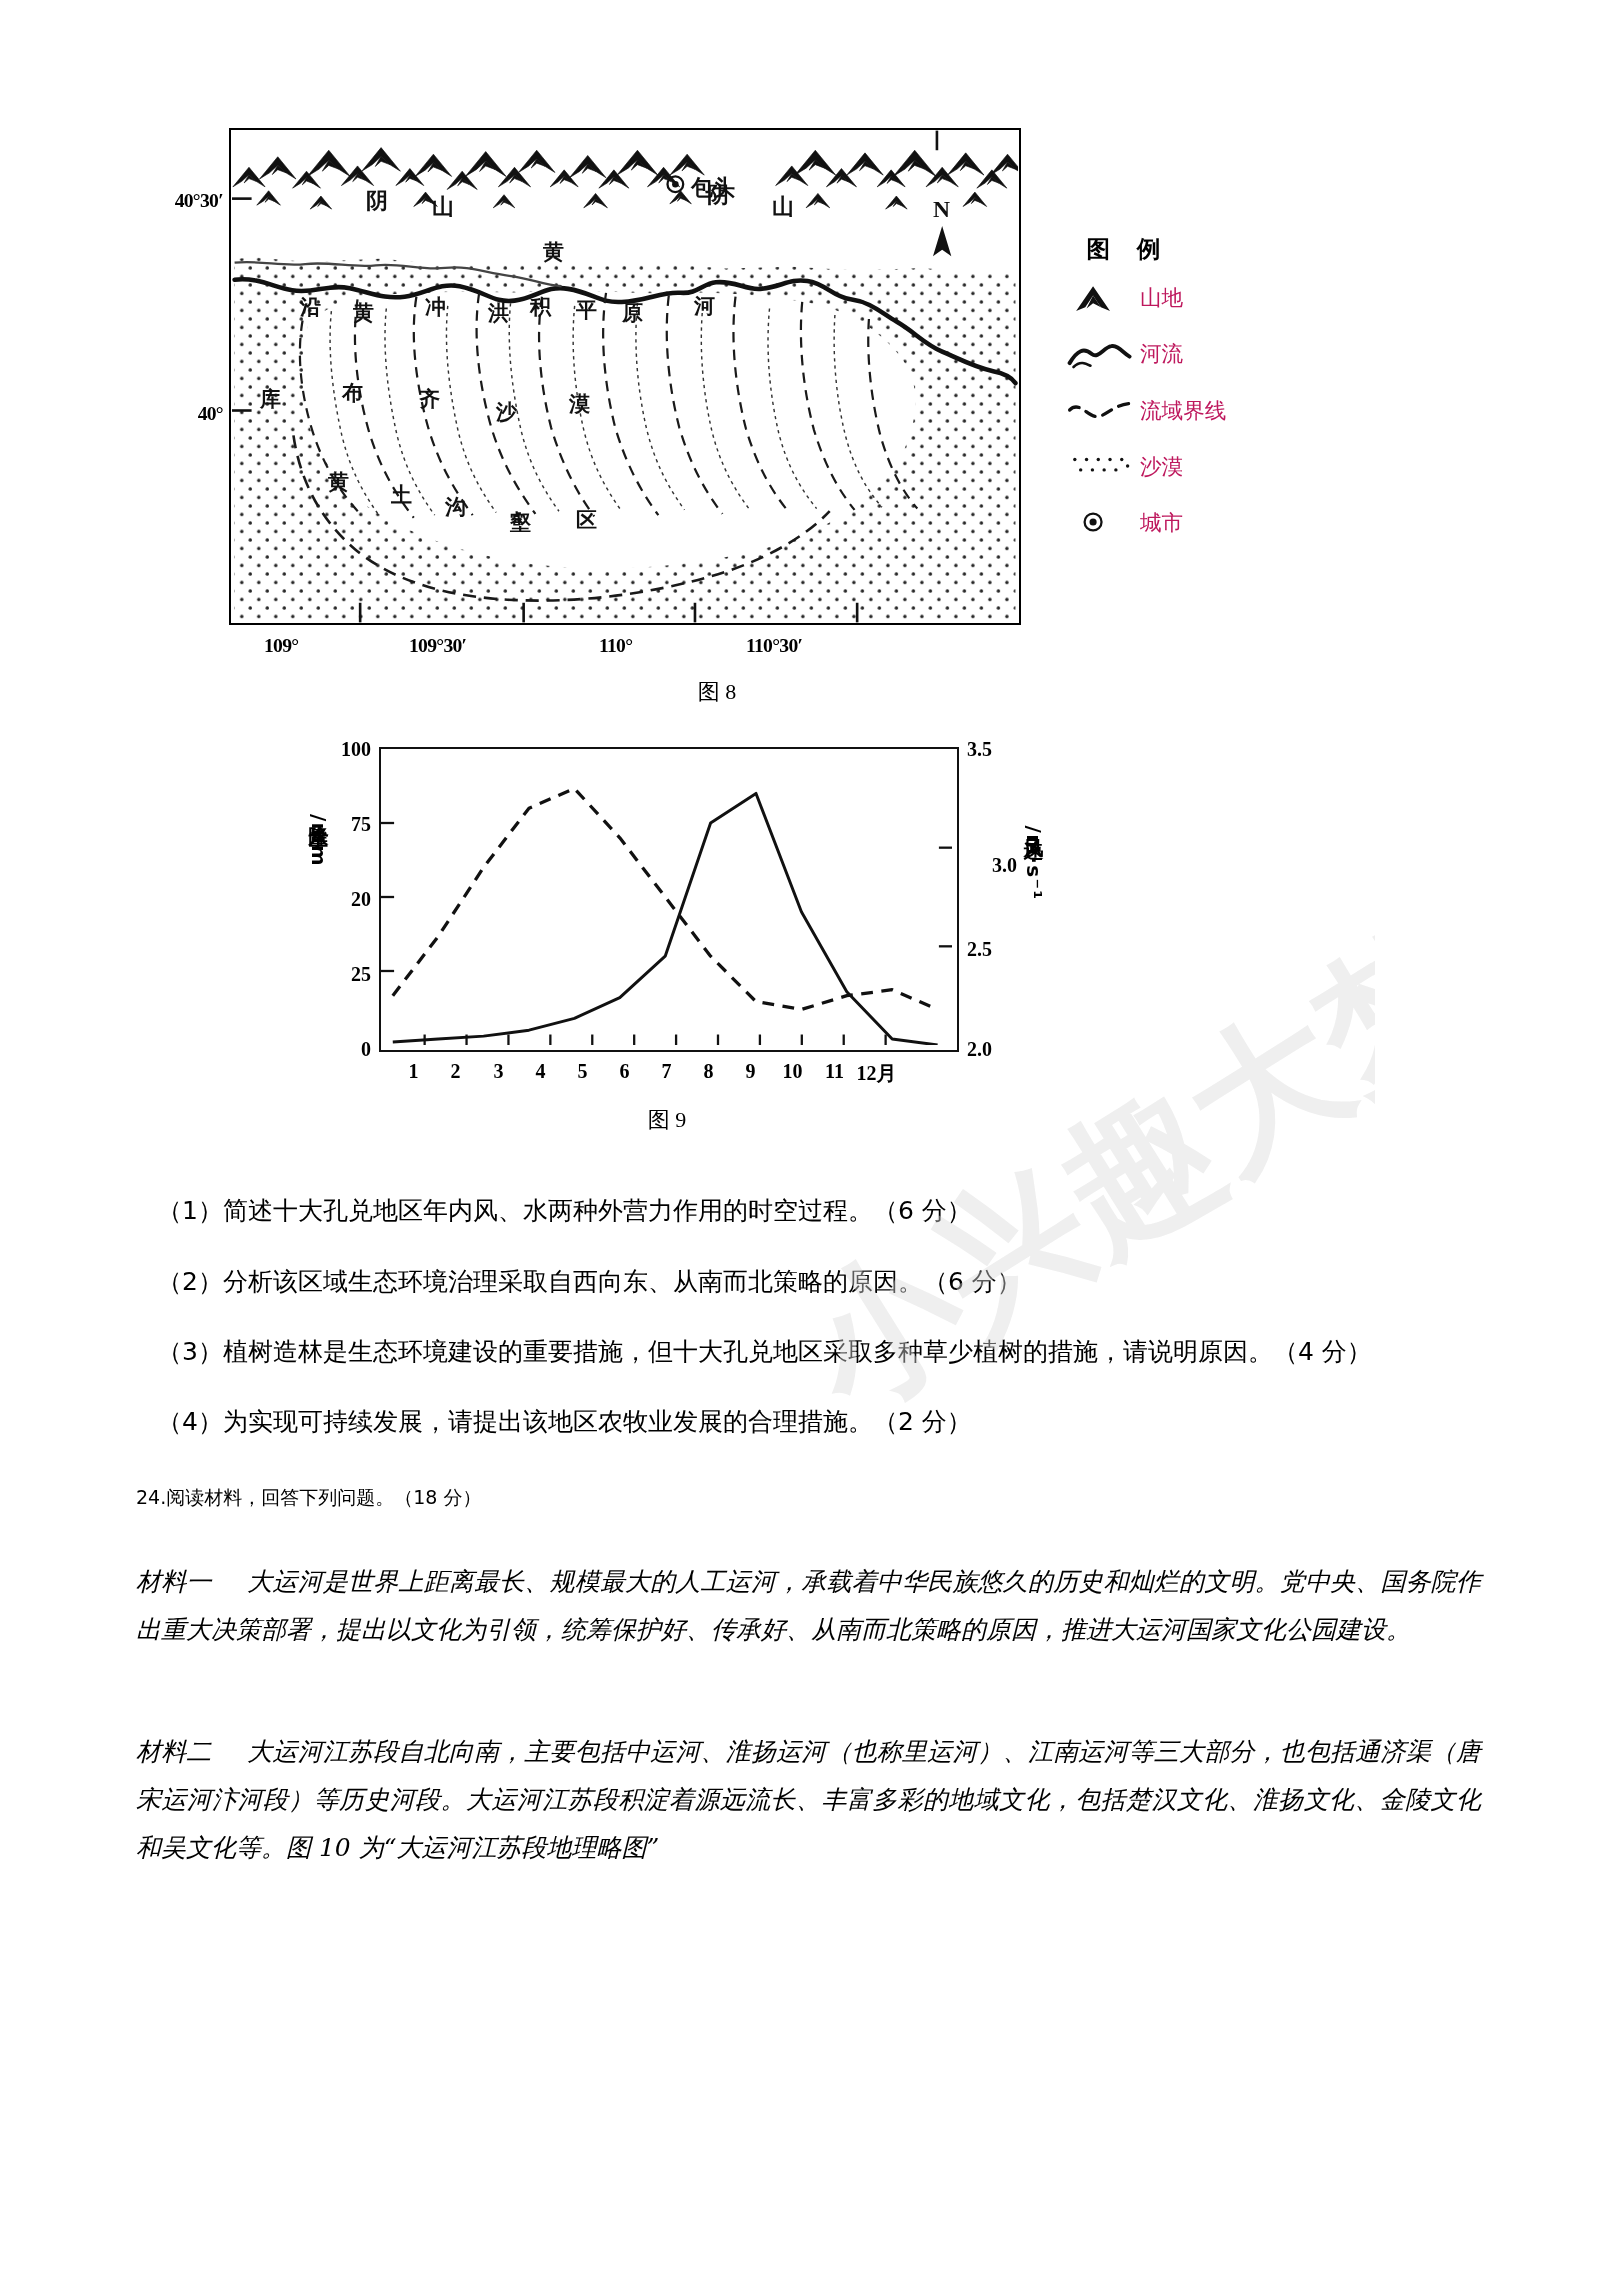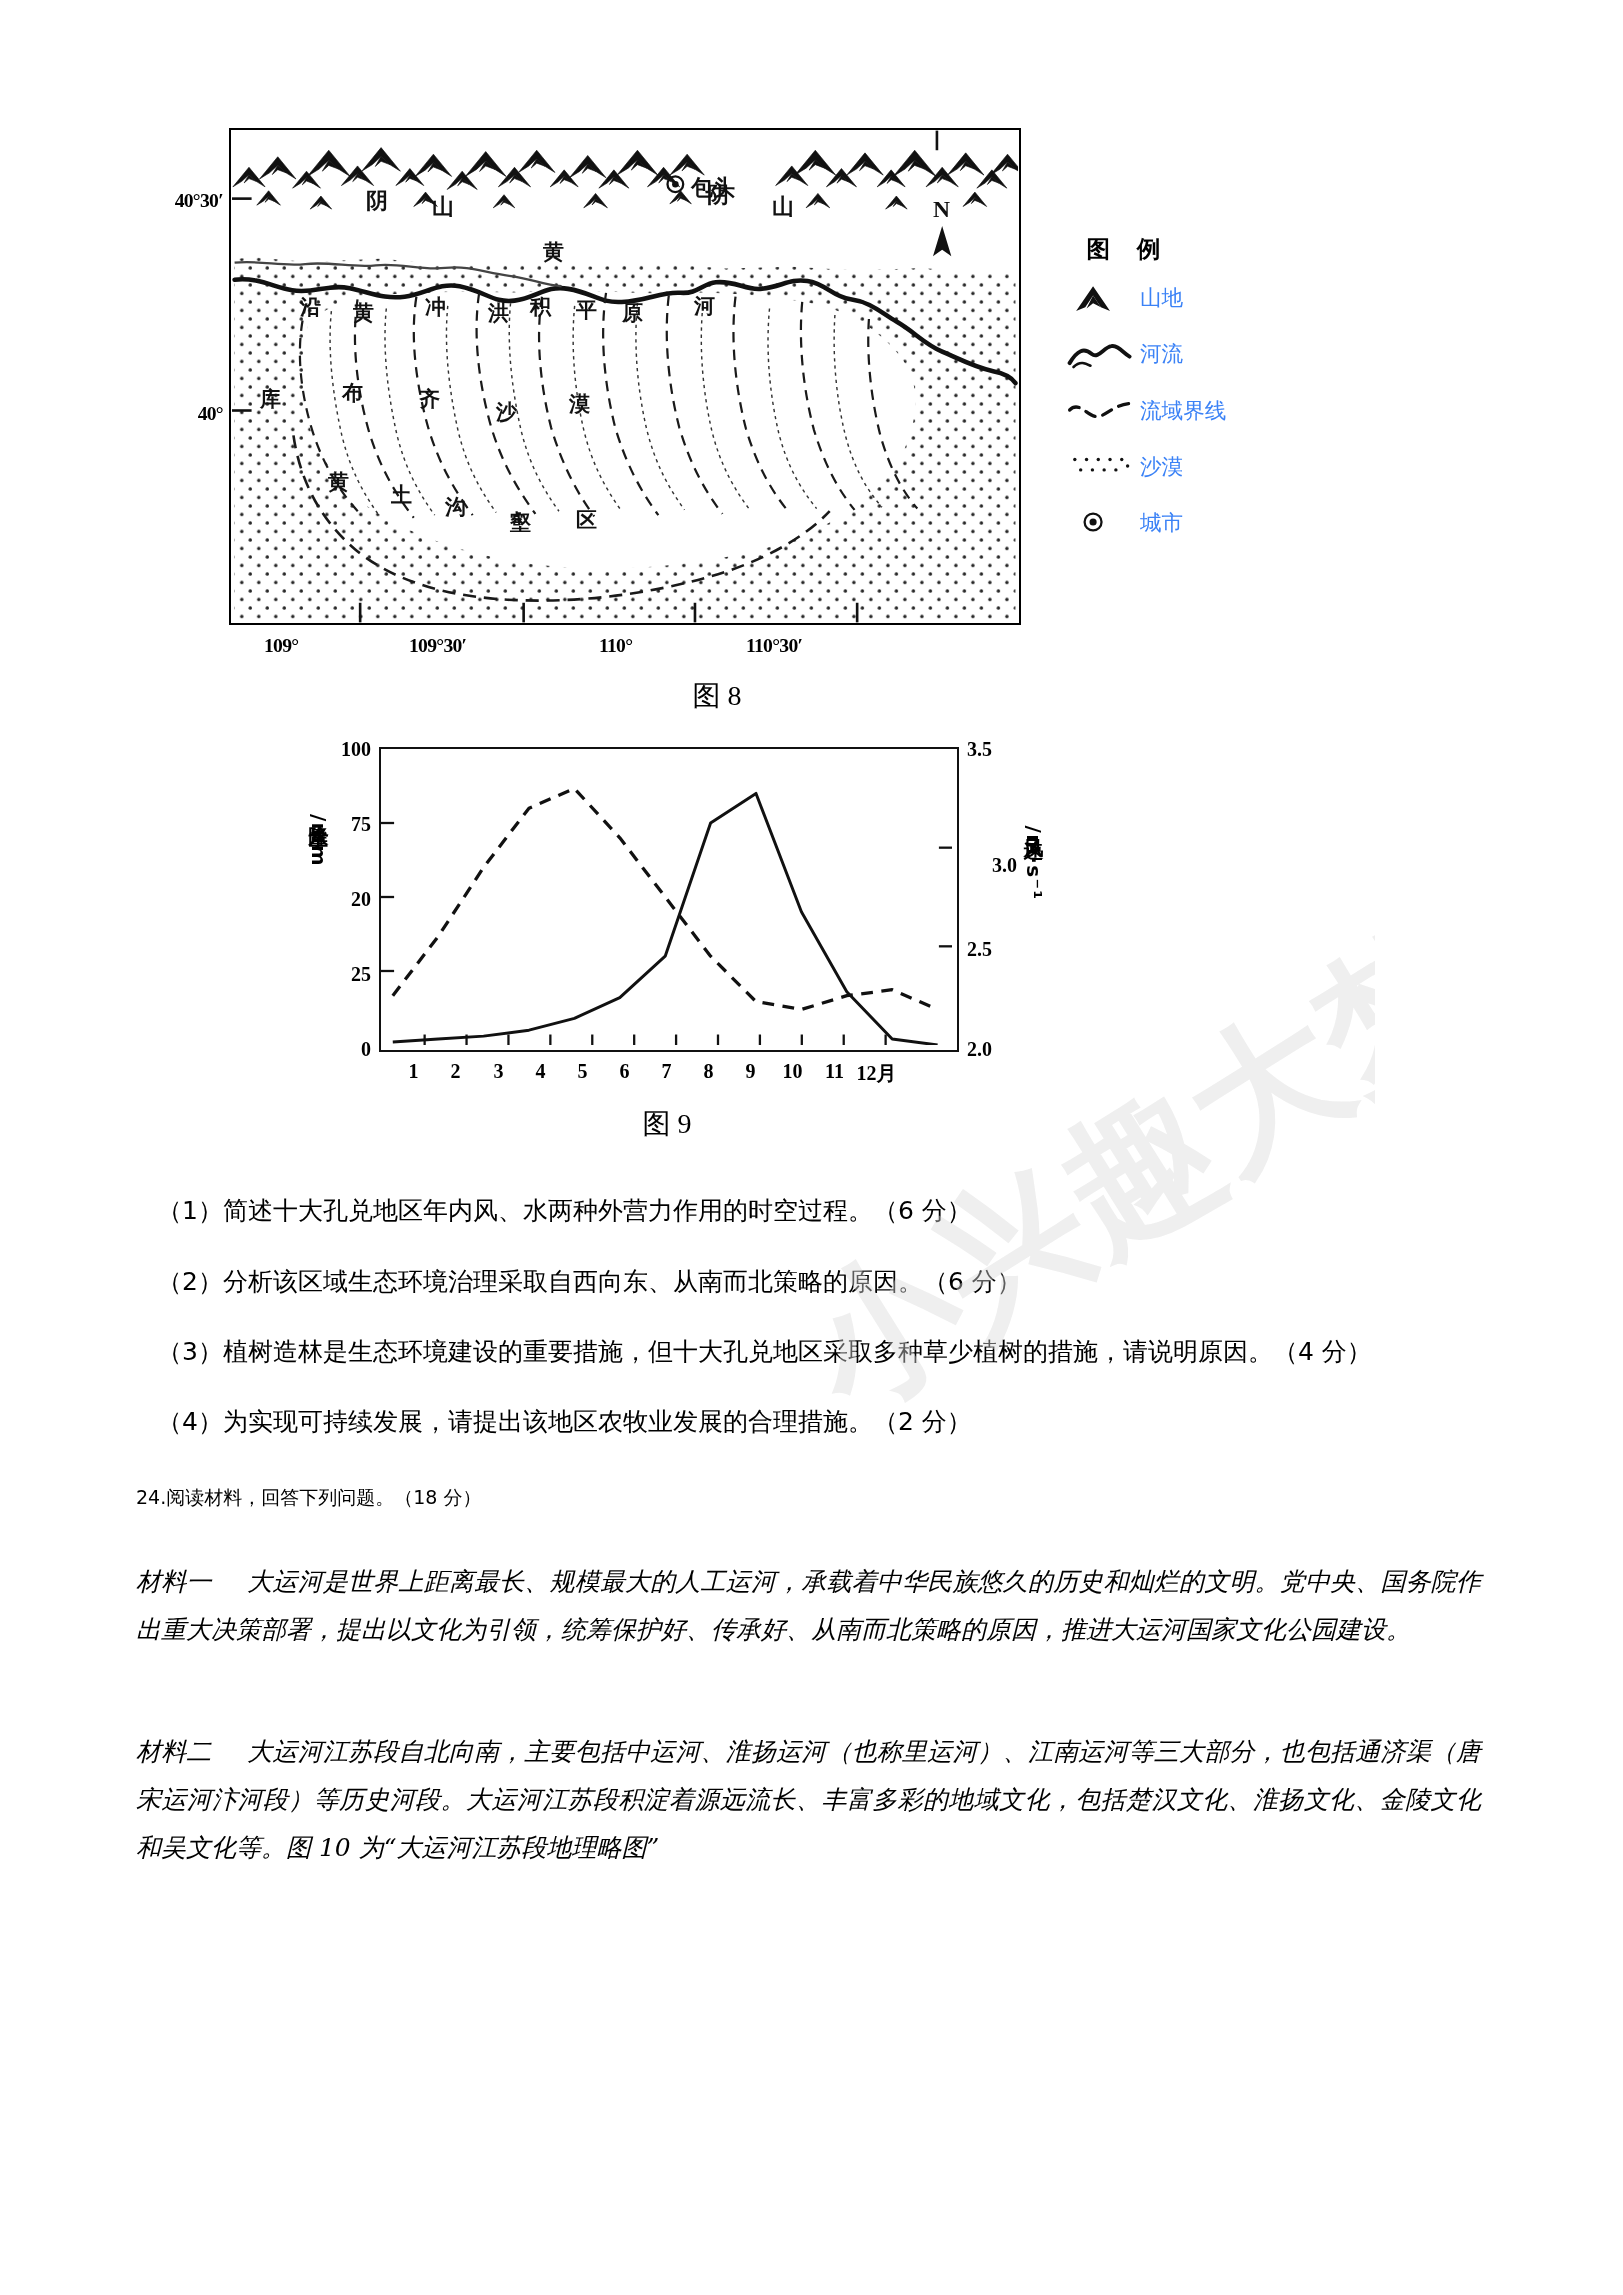--- a/index.html
+++ b/index.html
@@ -17,28 +17,28 @@
     pointer-events:none;z-index:5;opacity:.5;
   }
 
   
   #fig8-wrap{position:absolute;left:154px;top:128px;width:1126px;height:589px;}
   #fig8-map{position:absolute;left:75px;top:0;width:792px;height:497px;}
   .map-frame{position:absolute;inset:0;border:2px solid #000;background:#fff;}
   .lat-label{position:absolute;font-size:19.6px;font-weight:bold;letter-spacing:-0.7px;white-space:nowrap;text-align:right;}
   .lon-label{position:absolute;font-size:19.6px;font-weight:bold;letter-spacing:-0.7px;white-space:nowrap;}
   .map-text{position:absolute;font-family:"DejaVu Sans","Liberation Sans",sans-serif;font-weight:bold;color:#111;white-space:nowrap;}
-  .fig-caption{position:absolute;width:100%;text-align:center;font-size:28px;}
+  .fig-caption{position:absolute;width:100%;text-align:center;font-size:22px;}
 
   
   #fig8-legend{position:absolute;left:913px;top:105px;width:209px;height:367px;}
   .legend-title{font-size:23.6px;font-weight:bold;letter-spacing:9.2px;margin-left:19.6px;font-family:"DejaVu Sans","Liberation Sans",sans-serif;}
   .legend-row{display:flex;align-items:center;height:47px;margin-top:9.2px;}
   .legend-sym{width:73px;height:34px;position:relative;flex:0 0 73px;}
-  .legend-lbl{font-size:21.6px;font-family:"DejaVu Sans","Liberation Sans",sans-serif;color:#3b82f6;}
+  .legend-lbl{font-size:21.6px;font-family:"DejaVu Sans","Liberation Sans",sans-serif;color:#be185d;}
 
   
   #fig9-wrap{position:absolute;left:281px;top:733px;width:772px;height:458px;}
   #plot{position:absolute;left:98px;top:14.4px;width:576px;height:301px;border:2.6px solid #111;background:#fff;}
   .ytick-l{position:absolute;right:682px;font-size:20px;font-weight:bold;text-align:right;width:79px;}
   .ytick-r{position:absolute;left:686px;font-size:20px;font-weight:bold;width:79px;}
   .xtick{position:absolute;top:327px;font-size:20px;font-weight:bold;text-align:center;}
   .axis-title{position:absolute;font-size:20px;font-weight:bold;font-family:"DejaVu Sans","Liberation Sans",sans-serif;
               writing-mode:vertical-rl;letter-spacing:1.3px;}
   .series-label{position:absolute;font-size:21.6px;font-weight:bold;font-family:"DejaVu Sans","Liberation Sans",sans-serif;white-space:nowrap;}

